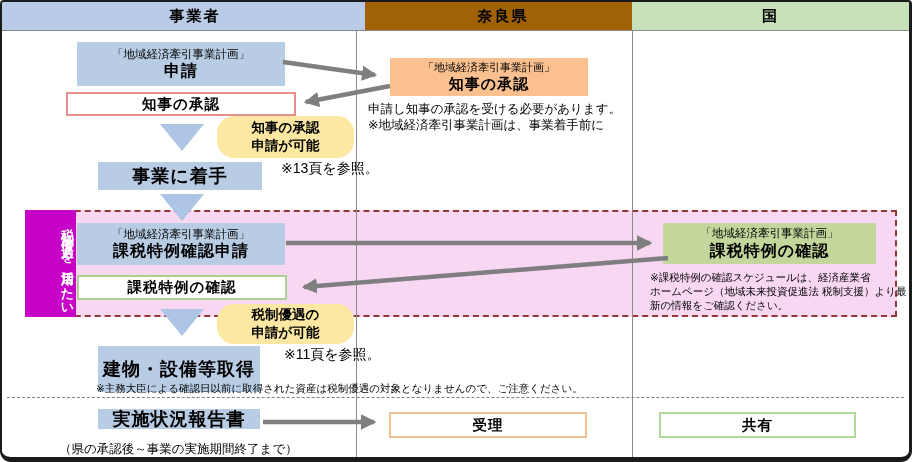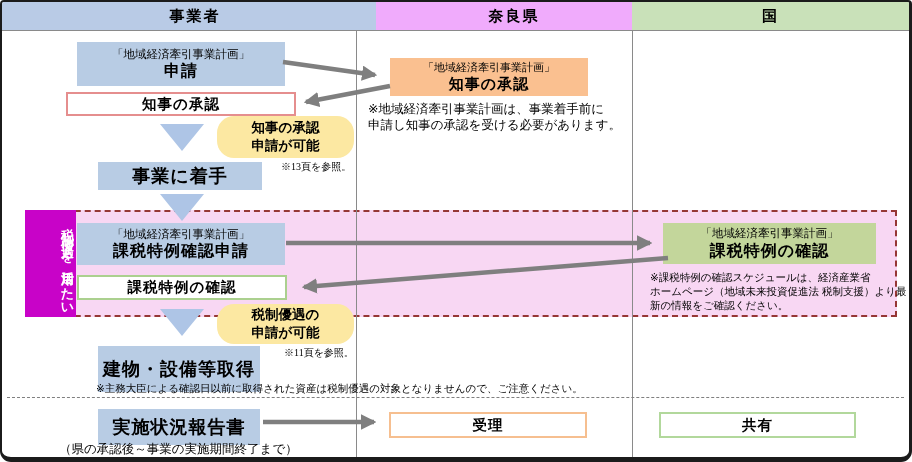--- a/index.html
+++ b/index.html
@@ -27,21 +27,21 @@
   .outline{background:#fff;display:flex;align-items:center;justify-content:center;
            font-size:14.5px;font-weight:600;letter-spacing:1px;}
   .red-b{border:2px solid #e58e8e;}
   .green-b{border:2px solid #abd08f;}
   .orange-b{border:2px solid #f6bf90;}
   .lgreen-b{border:2px solid #b2d89c;}
   
   .callout{background:#fce8a2;border-radius:17px;display:flex;flex-direction:column;
            align-items:center;justify-content:center;font-size:13.5px;font-weight:600;
            line-height:1.35;color:#000;}
-  .ref{font-size:10px;color:#000;font-family:Liberation Serif, serif;}
+  .ref{font-size:14px;color:#000;}
   
   .tax-region{background:#f8d7f3;border:2px dashed #953735;}
   .tax-label{background:#c803c8;color:#fff;writing-mode:vertical-rl;text-orientation:upright;
              display:flex;justify-content:center;padding:5px 0;font-weight:bold;font-size:13px;}
   .tax-label .col1{letter-spacing:6px;}
   .tax-label .col2{letter-spacing:0.5px;}
   
   .note{font-size:10.5px;color:#000;line-height:1.35;white-space:nowrap;}
   .note-md{font-size:12.5px;color:#000;line-height:1.25;white-space:nowrap;}
   
@@ -52,21 +52,21 @@
   svg.arrows{position:absolute;left:0;top:0;pointer-events:none;}
 </style>
 </head>
 <body>
 
 <div class="slide">
 
   <div class="abs hdr" style="left:0;width:386px;background:#b9cbe6;">
     <span>事業者</span>
   </div>
-  <div class="abs hdr" style="left:374px;width:276px;background:#f0abfc;font-family:Liberation Mono, monospace;">
+  <div class="abs hdr" style="left:363px;width:276px;background:#a16207;font-family:Liberation Mono, monospace;">
     <span>奈良県</span>
   </div>
   <div class="abs hdr" style="left:630px;right:0;background:#c9e1b9;">
     <span>国</span>
   </div>
   <div class="abs hdr-rule"></div>
 
   <div class="abs tax-region" style="left:23px;top:208px;width:872px;height:107px;"></div>
 
   <div class="abs vline" style="left:354px;"></div>
@@ -118,32 +118,32 @@
   <div class="abs ref" style="left:282px;top:344px;">※11頁を参照。</div>
 
   <div class="abs fbox blue single" style="left:96px;top:344px;width:162px;height:46px;">
     <span>建物・設備等取得</span>
   </div>
 
   <div class="abs note" style="left:94px;top:379px;">※主務大臣による確認日以前に取得された資産は税制優遇の対象となりませんので、ご注意ください。</div>
 
   <div class="abs dash-sep" style="top:395px;"></div>
 
-  <div class="abs fbox blue single" style="left:96px;top:407px;width:162px;height:36px;">
+  <div class="abs fbox blue single" style="left:96px;top:407px;width:162px;height:20px;">
     <span>実施状況報告書</span>
   </div>
   <div class="abs note-md" style="left:57px;top:440px;">（県の承認後～事業の実施期間終了まで）</div>
 
   <div class="abs fbox orange" style="left:388px;top:56px;width:198px;height:38px;">
     <span class="line-sm" style="font-size:11px;">「地域経済牽引事業計画」</span>
     <span class="line-lg" style="font-size:15px;">知事の承認</span>
   </div>
   <div class="abs note-md" style="left:366px;top:100px;">
+    <div>申請し知事の承認を受ける必要があります。</div>
     <div>※地域経済牽引事業計画は、事業着手前に</div>
-    <div>申請し知事の承認を受ける必要があります。</div>
   </div>
   <div class="abs outline orange-b" style="left:387px;top:410px;width:198px;height:26px;">
     <span>受理</span>
   </div>
 
   <div class="abs fbox green" style="left:661px;top:221px;width:213px;height:41px;">
     <span class="line-sm">「地域経済牽引事業計画」</span>
     <span class="line-lg">課税特例の確認</span>
   </div>
   <div class="abs note" style="left:648px;top:268px;">

